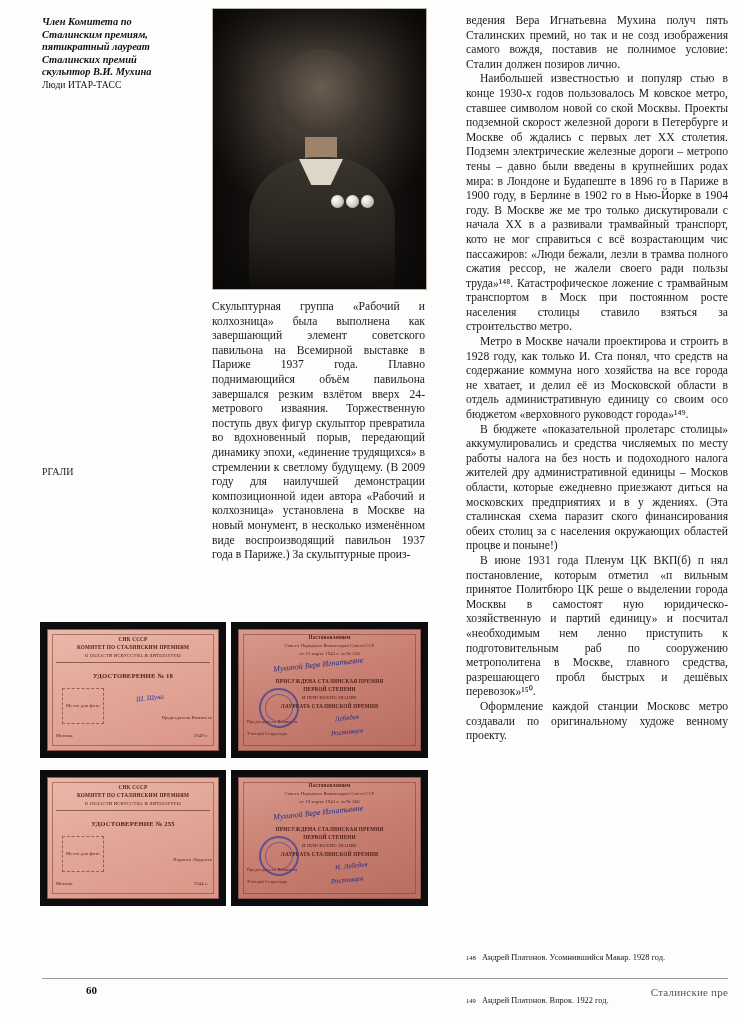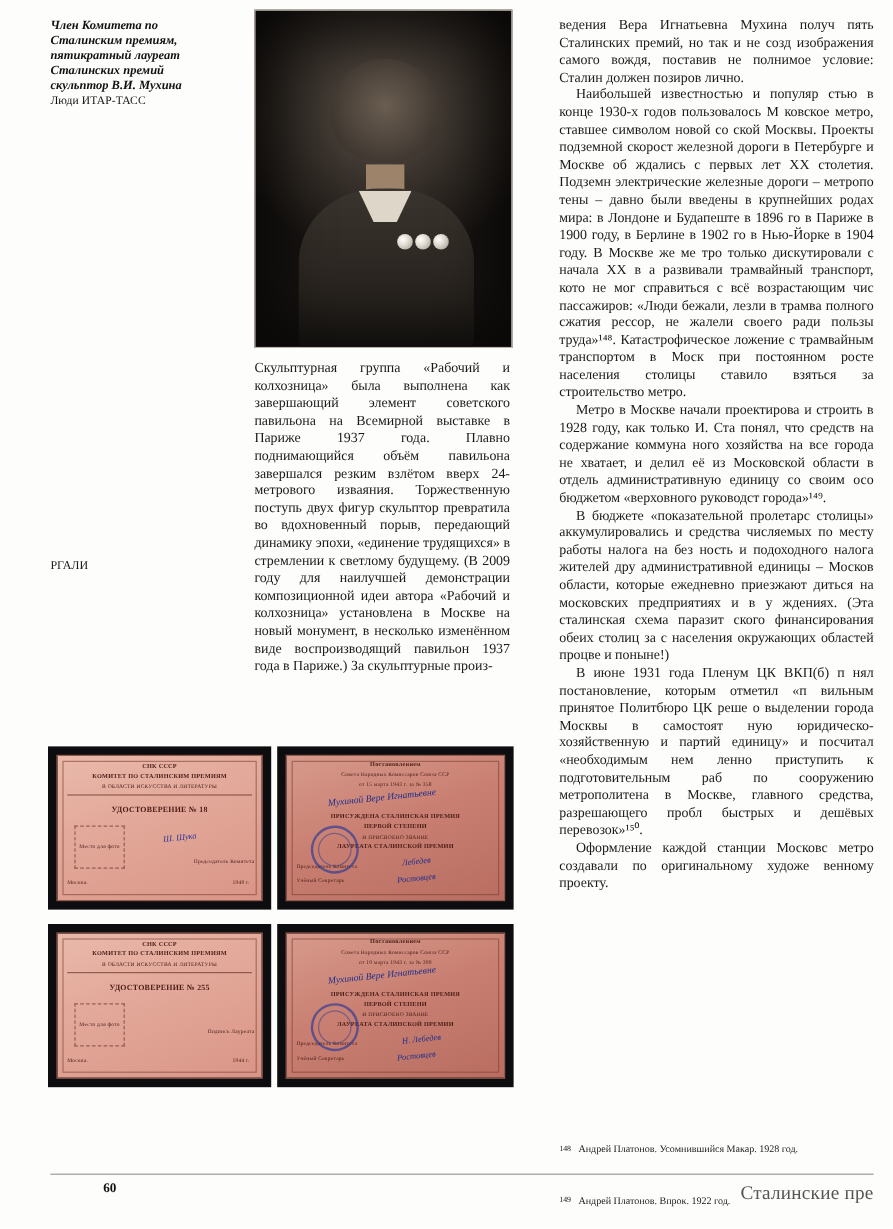--- a/index.html
+++ b/index.html
@@ -289,21 +289,21 @@
     top: 984px;
     font-size: 11px;
     font-weight: bold;
     color: #111;
     margin-left: 44px;
   }
   .running-head {
     position: absolute;
     right: 16px;
     top: 986px;
-    font-size: 16px;
+    font-size: 11px;
     color: #555;
     letter-spacing: .2px;
   }
 </style>
 </head>
 <body>
 
 <div class="page">
 
   <div class="left-col">

